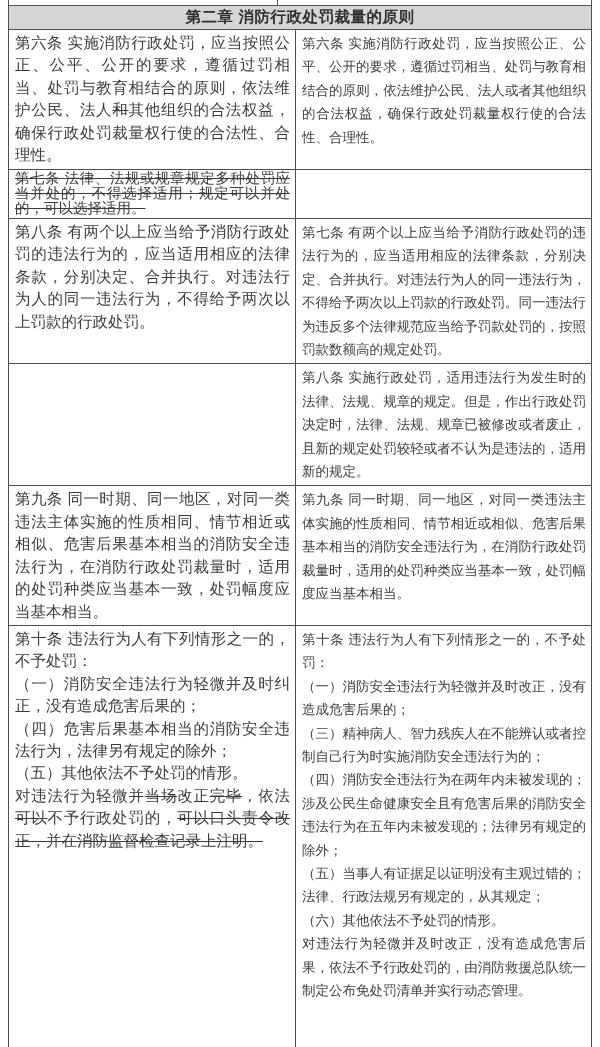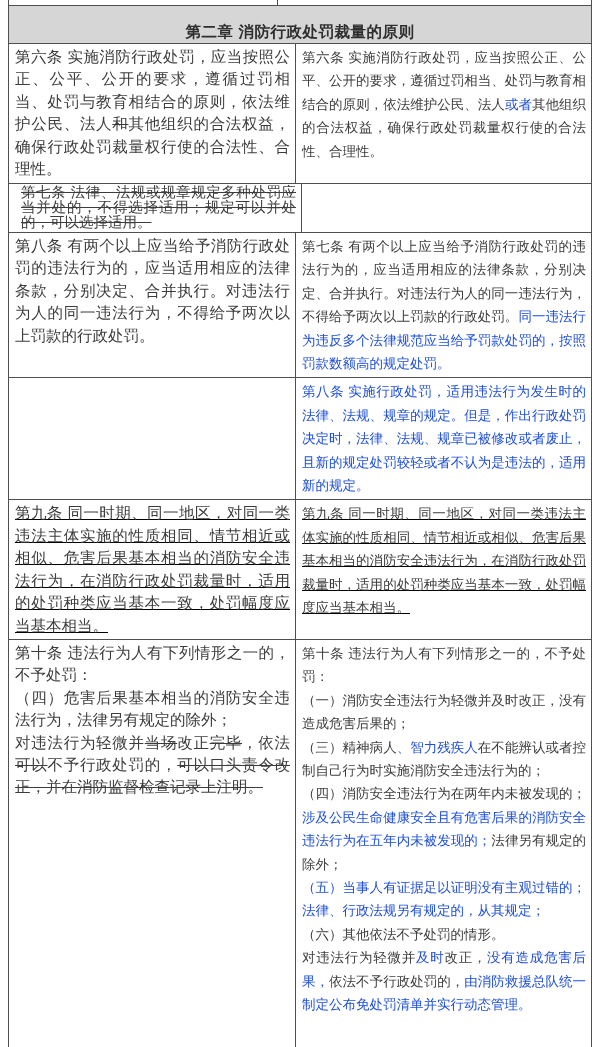--- a/index.html
+++ b/index.html
@@ -10,39 +10,39 @@
   }
   .table{
     position:absolute;left:8px;top:0;width:584px;
     border-left:1px solid #4f4f4f;border-right:1px solid #4f4f4f;
     box-sizing:border-box;
   }
   .row{display:flex;border-top:1px solid #4f4f4f;box-sizing:border-box;}
   .row.sliver{border-top:none;height:5px;position:relative;background:#ffffff;}
   .sliver-divider{position:absolute;left:268px;top:0;width:1px;height:5px;background:#4f4f4f;}
   .row.header-row{
-    background:#d6d6d6;height:38px;align-items:flex-end;justify-content:center;
+    background:#d6d6d6;height:24px;align-items:center;justify-content:center;
     font-size:15.5px;font-weight:bold;color:#2e2e2e;letter-spacing:0.5px;
   }
   .cell{
     box-sizing:border-box;padding:2px 5px 2px 6px;color:#3c3c3c;
     text-align:justify;overflow:hidden;
   }
   .cell.left{width:287px;border-right:1px solid #4f4f4f;font-size:15.5px;line-height:22.4px;}
   .cell.right{flex:1;font-size:13.5px;line-height:23.4px;}
   .cell p{margin:0;}
-  .red{color:#1d4ed8;}
+  .red{color:#404040;}
   .strike{text-decoration:line-through;text-decoration-thickness:1px;}
   
   .r0{min-height:140px;}
   .r1{min-height:43px;}
-  .r1 .cell{font-size:14.5px;line-height:15px;padding-top:1px;margin-left:6px;}
+  .r1 .cell{font-size:14.5px;line-height:15px;padding-top:1px;}
   .r2{min-height:132px;}
   .r3{min-height:122px;}
-  .r4{min-height:133px;text-decoration:underline;}
+  .r4{min-height:133px;}
   .r5{min-height:452px;}
 </style>
 </head>
 <body>
 
 <div class="table">
   <div class="row sliver">
     <div class="sliver-divider"></div>
   </div>
   <div class="row header-row">
@@ -81,21 +81,23 @@
         <div class="cell left">
           <p><span>第九条 同一时期、同一地区，对同一类违法主体实施的性质相同、情节相近或相似、危害后果基本相当的消防安全违法行为，在消防行政处罚裁量时，适用的处罚种类应当基本一致，处罚幅度应当基本相当。</span></p>
         </div>
         <div class="cell right">
           <p><span>第九条  同一时期、同一地区，对同一类违法主体实施的性质相同、情节相近或相似、危害后果基本相当的消防安全违法行为，在消防行政处罚裁量时，适用的处罚种类应当基本一致，处罚幅度应当基本相当。</span></p>
         </div>
       </div>
       <div class="row r5">
         <div class="cell left">
           <p><span>第十条 违法行为人有下列情形之一的，不予处罚：</span></p>
+          <p><span>（一）消防安全违法行为轻微并及时纠正，没有造成危害后果的；</span></p>
           <p><span>（四）危害后果基本相当的消防安全违法行为，法律另有规定的除外；</span></p>
+          <p><span>（五）其他依法不予处罚的情形。</span></p>
           <p><span>对违法行为轻微并</span><span class="strike">当场</span><span>改正</span><span class="strike">完毕</span><span>，依法</span><span class="strike">可以</span><span>不予行政处罚的，</span><span class="strike">可以口头责令改正，并在消防监督检查记录上注明。</span></p>
         </div>
         <div class="cell right">
           <p><span>第十条  违法行为人有下列情形之一的，不予处罚：</span></p>
           <p><span>（一）消防安全违法行为轻微并及时改正，没有造成危害后果的；</span></p>
           <p><span>（三）精神病人</span><span class="red">、智力残疾人</span><span>在不能辨认或者控制自己行为时实施消防安全违法行为的；</span></p>
           <p><span>（四）消防安全违法行为在两年内未被发现的；</span><span class="red">涉及公民生命健康安全且有危害后果的消防安全违法行为在五年内未被发现的；</span><span>法律另有规定的除外；</span></p>
           <p><span class="red">（五）当事人有证据足以证明没有主观过错的；法律、行政法规另有规定的，从其规定；</span></p>
           <p><span>（六）其他依法不予处罚的情形。</span></p>
           <p><span>对违法行为轻微并</span><span class="red">及时</span><span>改正，</span><span class="red">没有造成危害后果，</span><span>依法不予行政处罚的，</span><span class="red">由消防救援总队统一制定公布免处罚清单并实行动态管理。</span></p>

